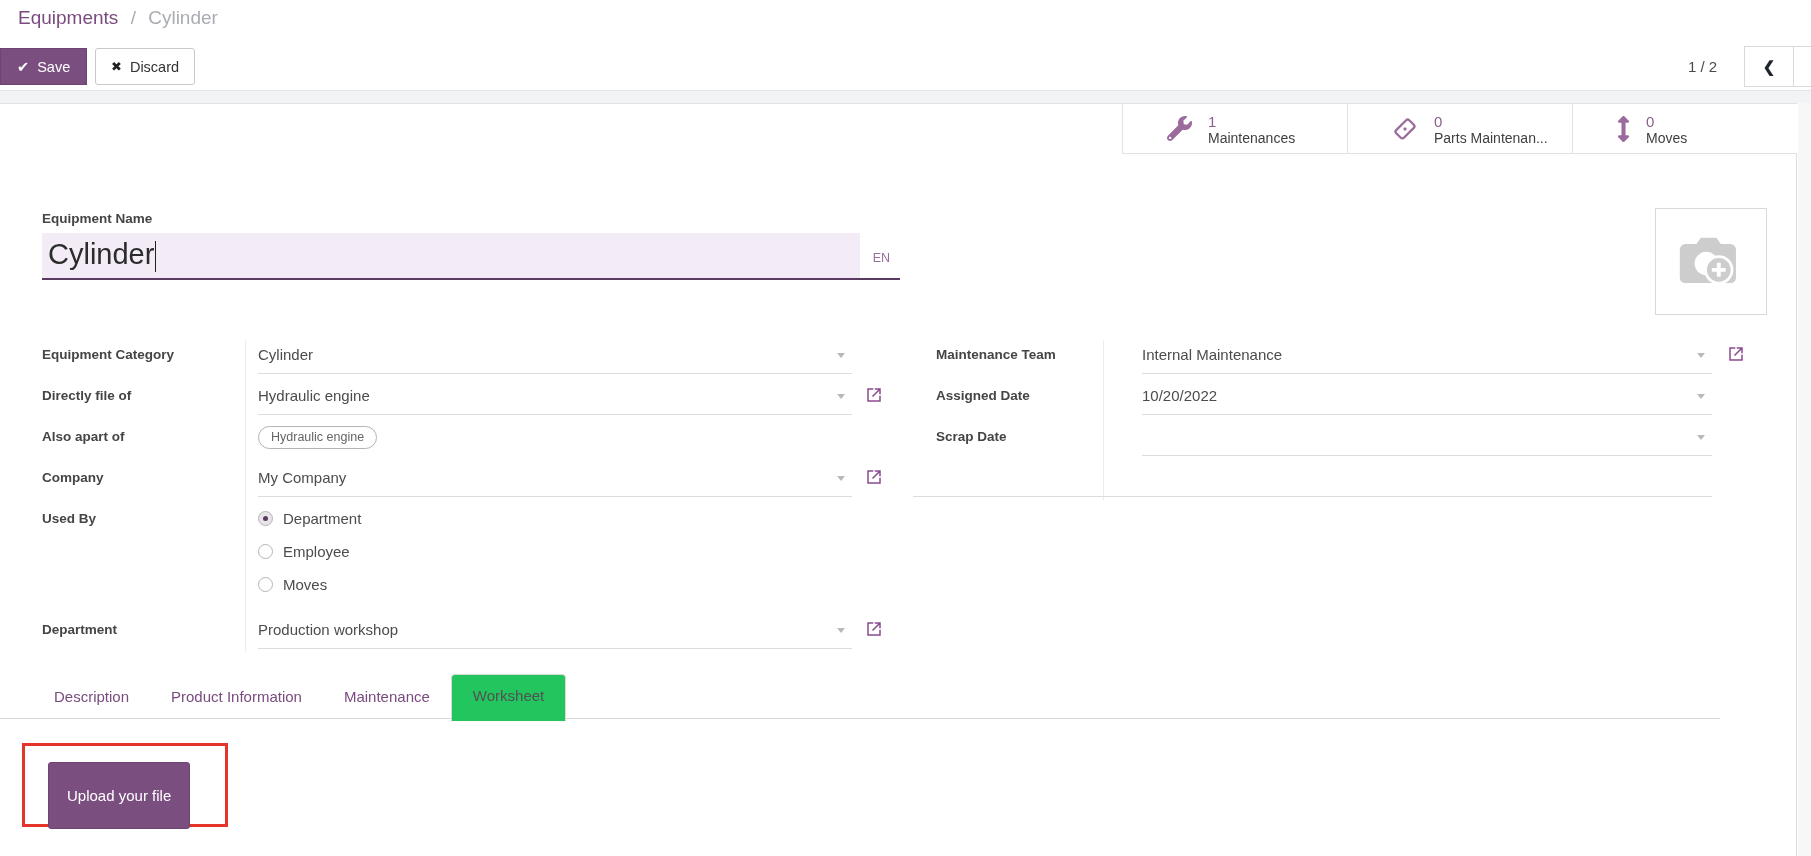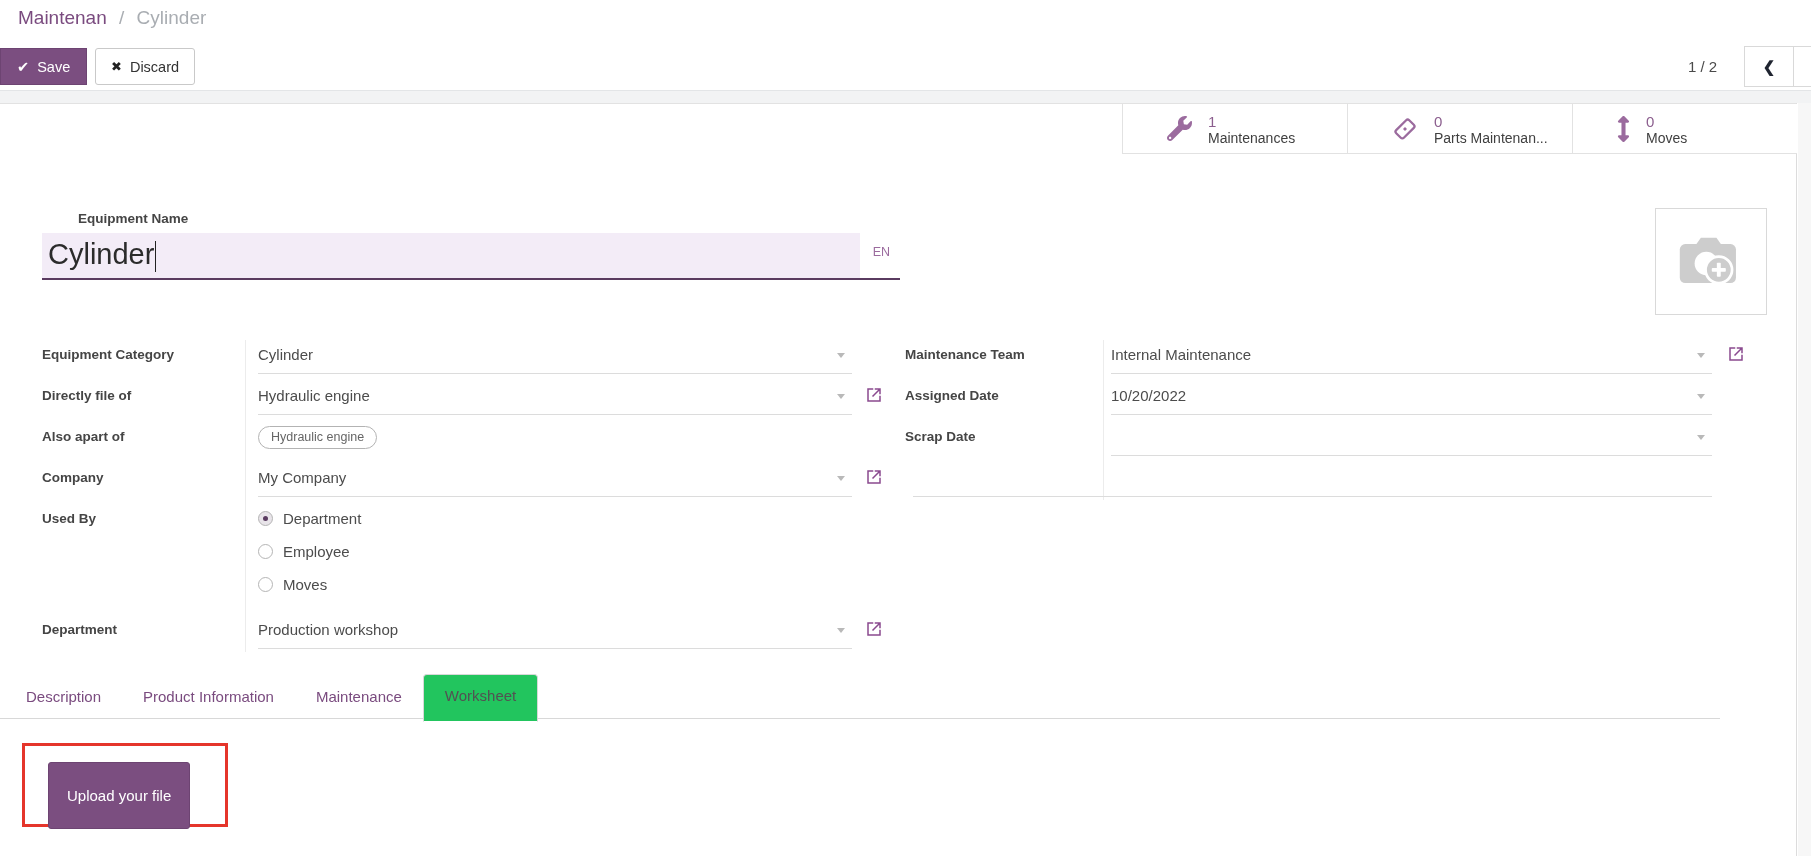--- a/index.html
+++ b/index.html
@@ -41,43 +41,43 @@
     border-left:1px solid #e2e2e2; cursor:pointer; background:#fff; }
   .stat-btn .stat-txt { display:flex; flex-direction:column; line-height:17px; padding-top:2px; }
   .stat-num { color:#8b5e8e; font-size:15px; }
   .stat-label { color:#404040; font-size:14px; white-space:nowrap; }
 
   
   .camera-box { position:absolute; left:1655px; top:104px; width:112px; height:107px;
     border:1px solid #d9d9d9; display:flex; align-items:center; justify-content:center; background:#fff; }
 
   
-  .name-label { position:absolute; left:42px; top:107px; font-size:13.5px; font-weight:600; color:#454545;margin-left:36px; }
+  .name-label { position:absolute; left:42px; top:107px; font-size:13.5px; font-weight:600; color:#454545; }
   .name-wrap { position:absolute; left:42px; top:129px; width:858px; height:47px;
     border-bottom:2px solid #5a3b60; }
   .name-bg { position:absolute; left:0; top:0; width:818px; height:100%; background:#f3ecf7; }
   .name-value { position:absolute; left:6px; top:5px; font-size:29px; color:#2b2b2b; }
   .text-caret { display:inline-block; width:1px; height:31px; background:#222; vertical-align:middle; margin-left:1px; }
-  .lang-badge { position:absolute; right:0; top:8px; background:#fff; color:#9b6b9e;
+  .lang-badge { position:absolute; right:0; top:14px; background:#fff; color:#9b6b9e;
     font-size:12.5px; padding:4px 10px; cursor:pointer; }
 
   
   .fgroup { position:absolute; top:234px; }
   .fgroup-left { left:42px; width:846px; }
   .fgroup-right { left:905px; width:807px; }
   .fgroup::before { content:""; position:absolute; top:2px; bottom:2px; width:1px; background:#ececec; }
   .fgroup-left::before { left:203px; }
   .fgroup-right::before { left:198px; }
 
   .frow { display:flex; height:41px; }
   .frow-sm { height:33px; }
   .frow-spacer { height:12px; }
   .flabel { font-size:13.5px; font-weight:600; color:#454545; padding-top:9px; }
   .fgroup-left .flabel { width:203px; }
-  .fgroup-right .flabel { width:198px; }
+  .fgroup-right .flabel { width:198px;margin-left:31px; }
   .fvalue { flex:1; position:relative; height:36px; border-bottom:1px solid #dcdcdc;
     font-size:15px; color:#4c4c4c; padding:8px 20px 0 0; }
   .fgroup-left .fvalue { margin-left:13px; margin-right:36px; }
   .fgroup-right .fvalue { margin-left:8px; }
   .fvalue.noline { border-bottom:none; }
 
   .caret-down { position:absolute; right:7px; top:15px; width:0; height:0;
     border-left:4.5px solid transparent; border-right:4.5px solid transparent;
     border-top:5.5px solid #b9b9b9; cursor:pointer; }
   .ext-link { position:absolute; top:7px; cursor:pointer; }
@@ -90,38 +90,38 @@
   .radio-row { display:flex; align-items:center; margin-left:13px; flex:1; }
   .radio-circle { width:15px; height:15px; border-radius:50%; border:1px solid #b5b5b5;
     background:#fff; position:relative; cursor:pointer; flex:none; }
   .radio-circle.selected { background:#e8e4e9; }
   .radio-circle.selected::after { content:""; position:absolute; left:4px; top:4px; width:5px; height:5px;
     border-radius:50%; background:#5a3b60; }
   .radio-label { margin-left:10px; font-size:15px; color:#4c4c4c; }
 
   
   .tabs-bar { position:absolute; left:0; top:569px; width:1720px; height:46px;
-    border-bottom:1px solid #d8d8d8; padding-left:5px; display:flex; align-items:flex-end; }
+    border-bottom:1px solid #d8d8d8; padding-left:33px; display:flex; align-items:flex-end; }
   .tab { padding:12px 21px 13px; font-size:15px; color:#7a4b7f; cursor:pointer; white-space:nowrap; }
   .tab.active { color:#525252; background:#22c55e; border:1px solid #d8d8d8; border-bottom:1px solid #fff;
     border-radius:4px 4px 0 0; margin-bottom:-4px; padding-bottom:17px; }
 
   
   .upload-annotation { position:absolute; left:22px; top:639px; width:206px; height:84px;
     border:3px solid #e5352b; }
   .btn-upload { position:absolute; left:48px; top:658px; padding:24px 18px; background:#7b4e80;
     color:#fff; border:1px solid #6d4472; border-radius:3px; font-size:15px; cursor:pointer; }
 </style>
 </head>
 <body>
 
 <div class="page">
 
   <div class="breadcrumb">
-    <span class="bc-parent">Maintenan</span>
+    <span class="bc-parent">Equipments</span>
     <span class="bc-sep">/</span>
     <span class="bc-current">Cylinder</span>
   </div>
 
   <button class="btn-save">
     <span>✔</span>
     <span>Save</span>
   </button>
   <button class="btn-discard">
     <span class="x">✖</span>

